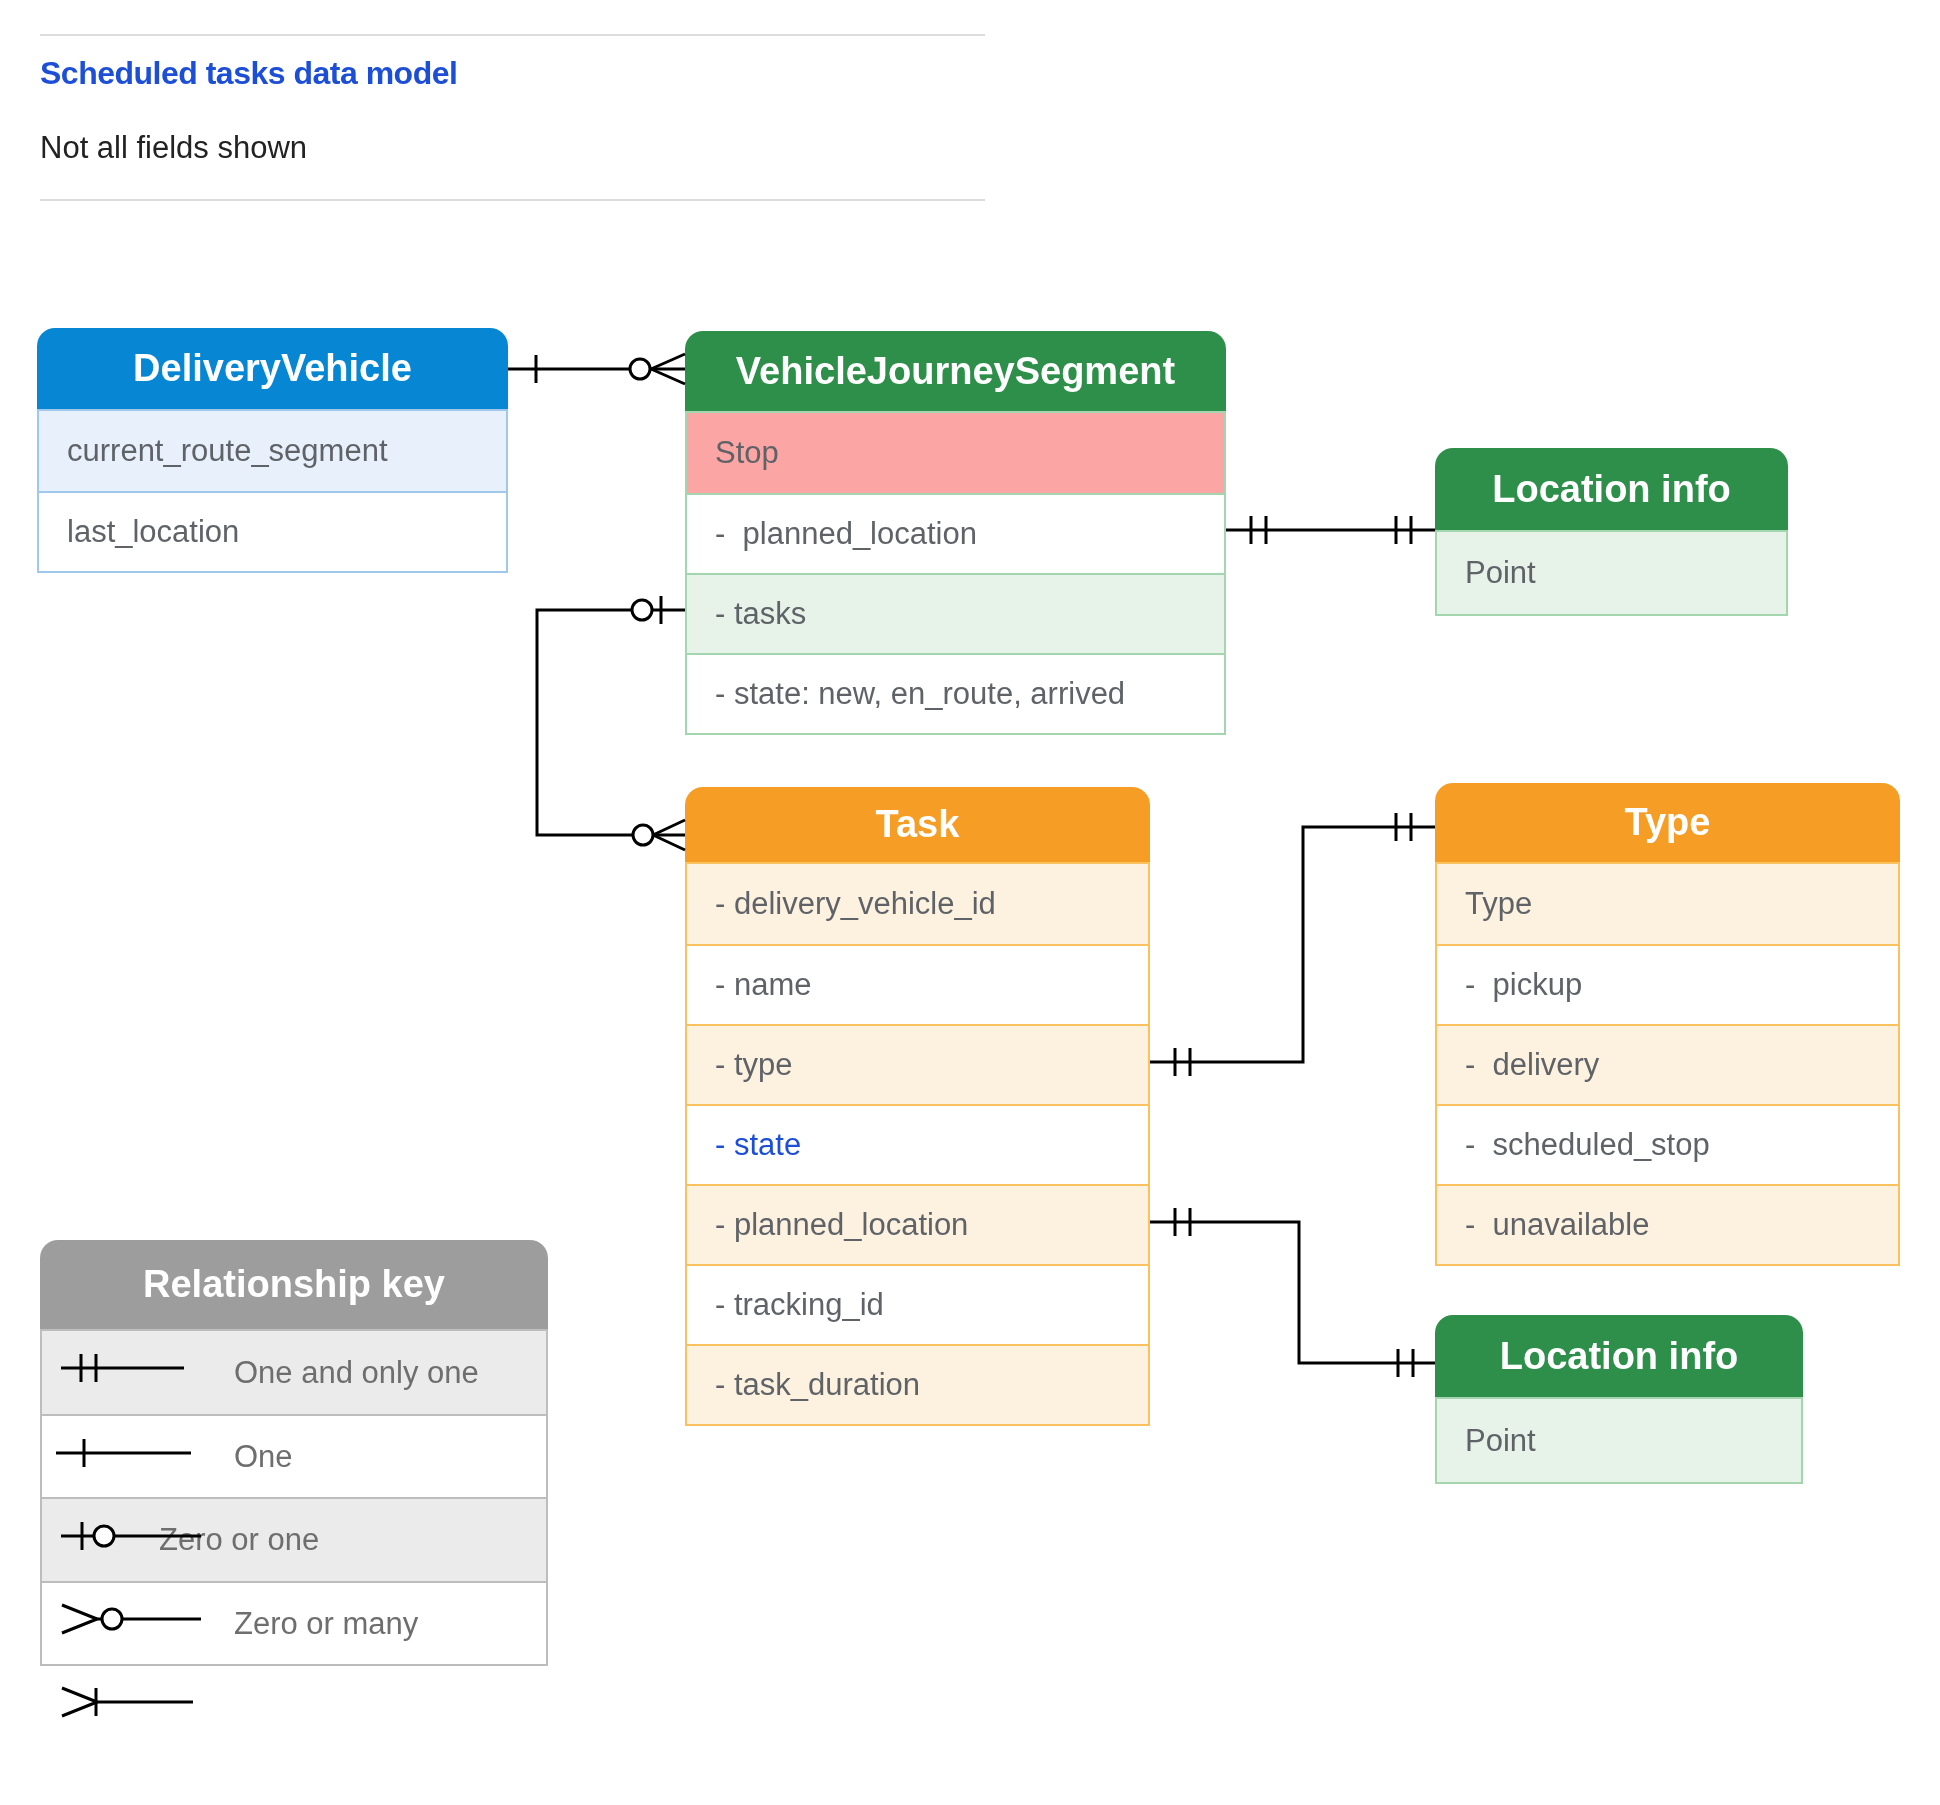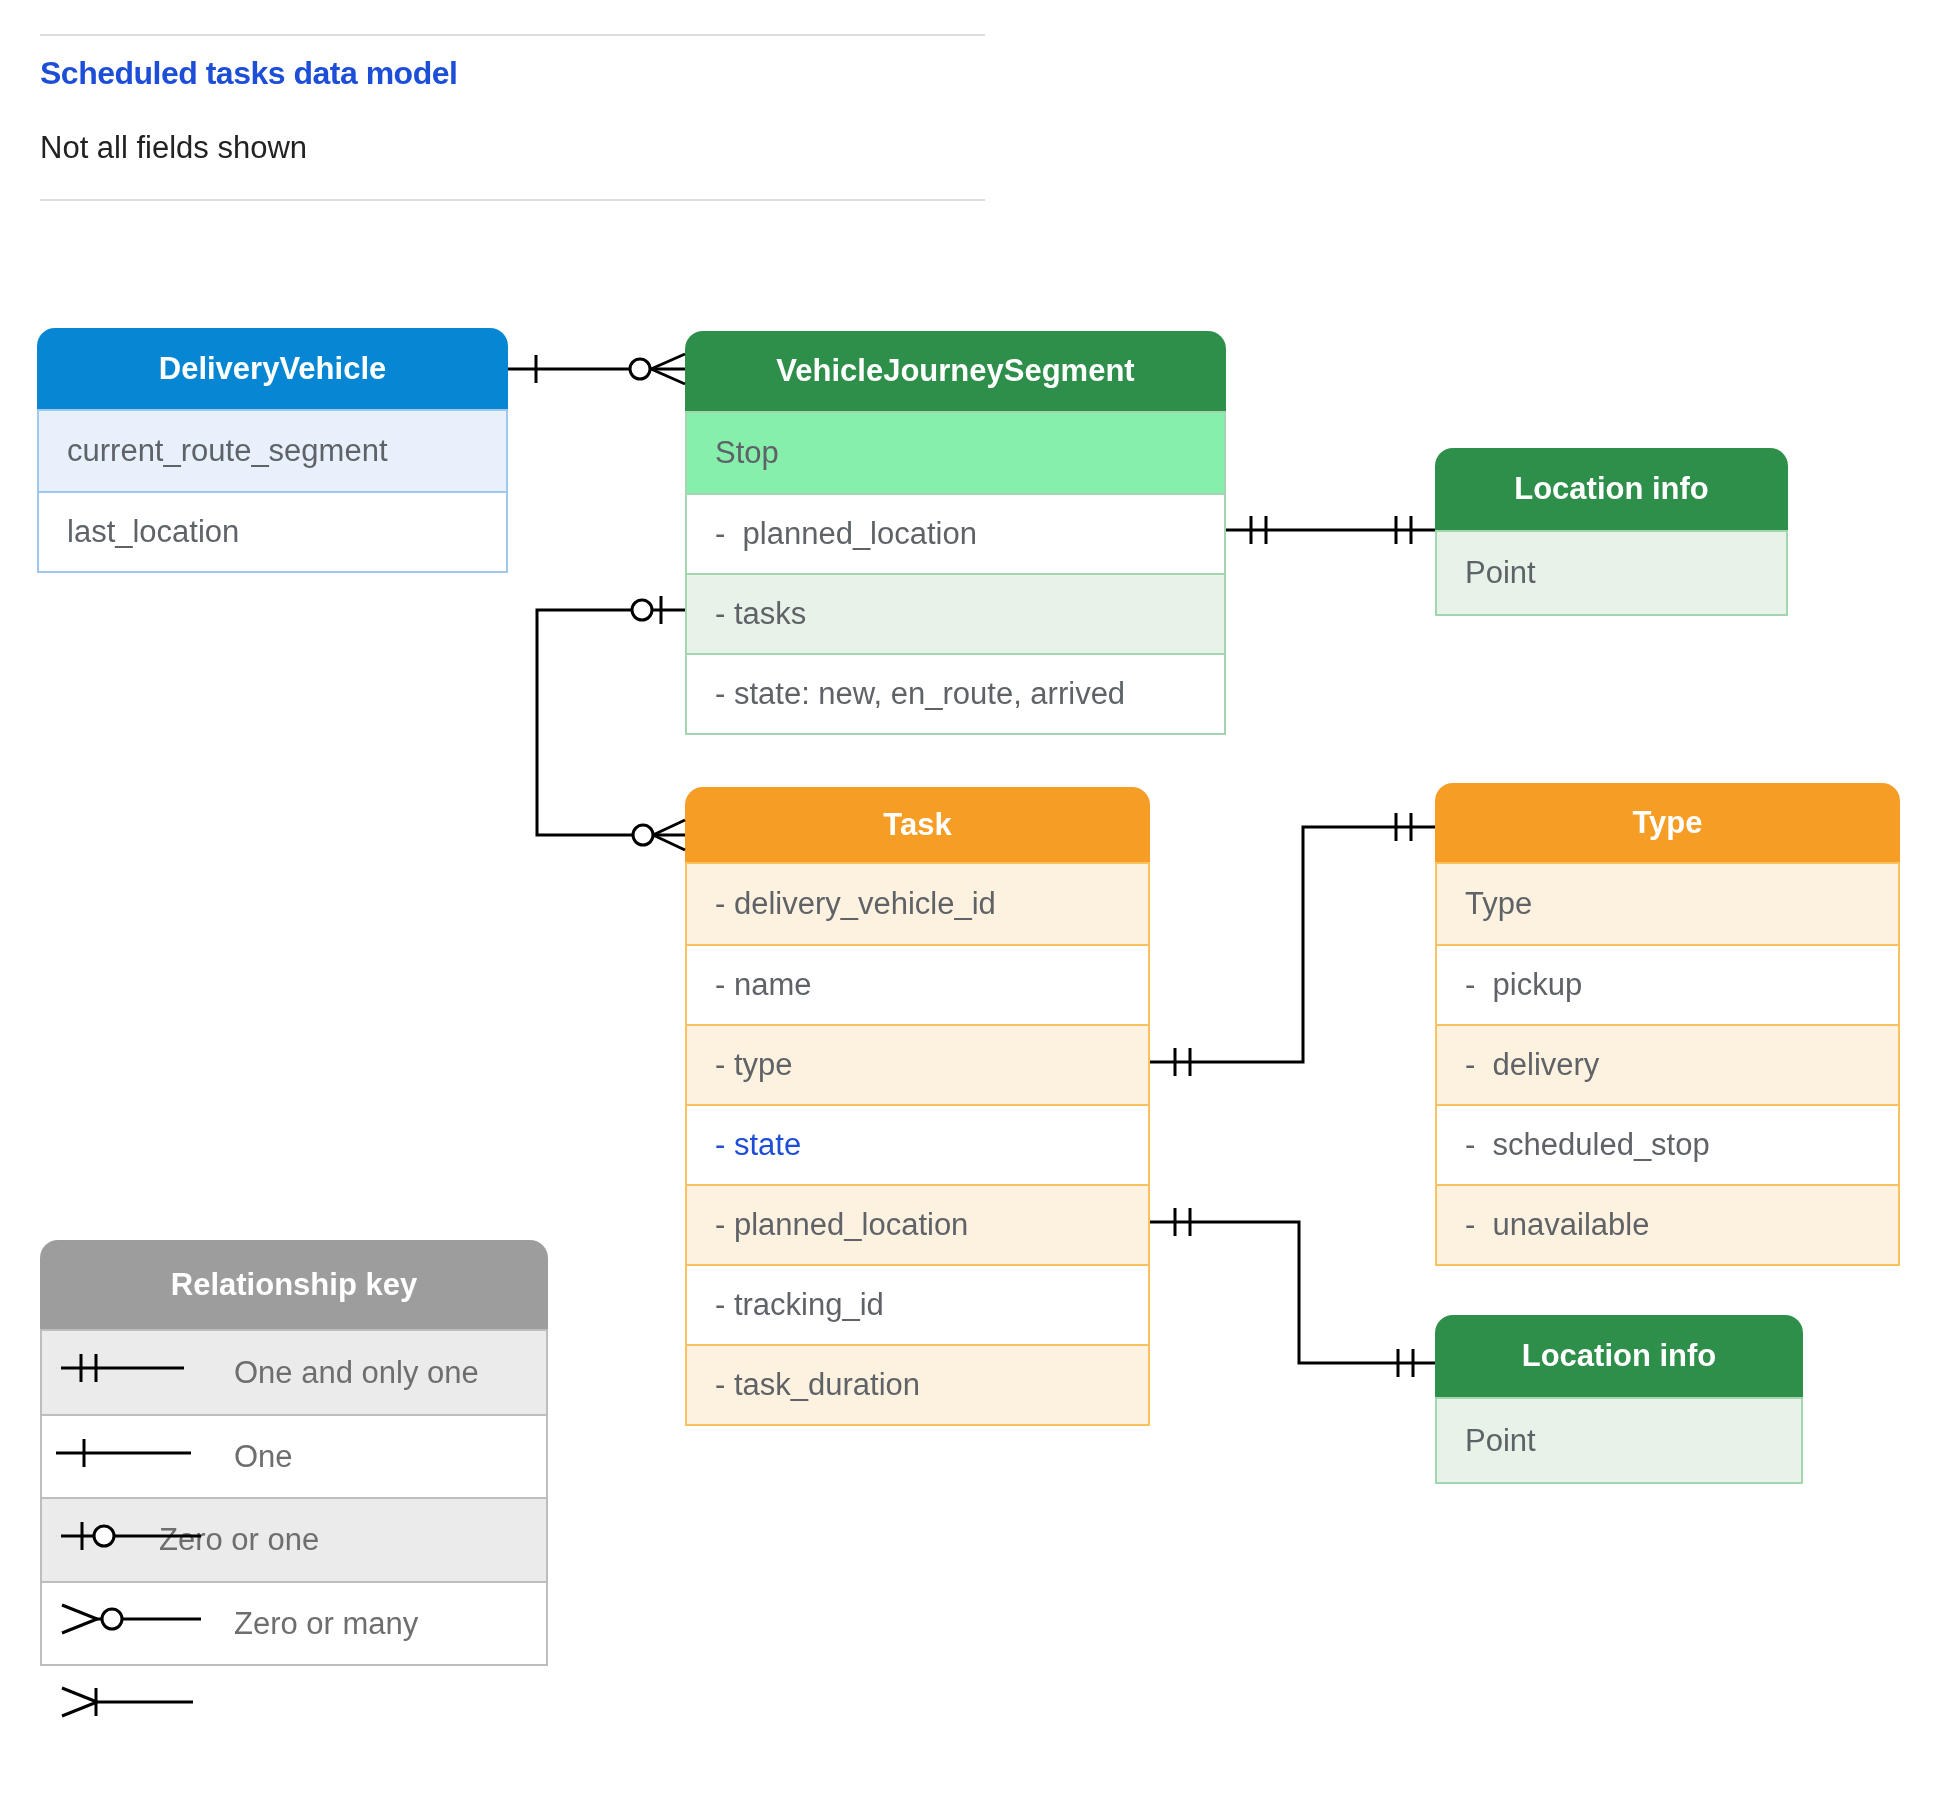--- a/index.html
+++ b/index.html
@@ -3,21 +3,21 @@
 <meta charset="utf-8">
 <style>
   * { box-sizing: border-box; margin: 0; padding: 0; }
   html, body { background: #ffffff; }
   body { font-family: "Liberation Sans", sans-serif; }
   #stage { position: relative; width: 1940px; height: 1805px; background: #ffffff; overflow: hidden; }
   .rule { position: absolute; height: 2px; background: #dcdcdc; }
   #title { position: absolute; left: 40px; top: 55px; font-size: 32px; font-weight: 700; color: #1d4ed8; letter-spacing: -0.5px; }
   #subtitle { position: absolute; left: 40px; top: 130px; font-size: 31px; color: #222222; }
   .entity-box { position: absolute; }
-  .entity-header { display: flex; align-items: center; justify-content: center; color: #ffffff; font-size: 31px; font-weight: 700; border-radius: 18px 18px 0 0; }
+  .entity-header { display: flex; align-items: center; justify-content: center; color: #ffffff; font-size: 38px; font-weight: 700; border-radius: 18px 18px 0 0; }
   .entity-rows { border: 2px solid; background: #ffffff; }
   .entity-row { display: flex; align-items: center; white-space: pre; font-size: 31px; }
   .entity-row + .entity-row { border-top: 2px solid; border-top-color: inherit; }
   #lines { position: absolute; left: 0; top: 0; z-index: 5; pointer-events: none; }
 </style>
 </head>
 <body>
 
 <div id="stage">
   <h1 id="title">Scheduled tasks data model</h1>
@@ -56,21 +56,21 @@
       <div class="entity-box" style="left: 37px; top: 328px; width: 471px;">
         <div class="entity-header" style="height: 81px; background: rgb(7, 135, 211);">DeliveryVehicle</div>
         <div class="entity-rows" style="border-color: rgb(159, 200, 236);">
           <div class="entity-row" style="height: 80px; padding-left: 28px; background: rgb(232, 241, 251); border-top-color: rgb(159, 200, 236); color: rgb(95, 99, 104);">current_route_segment</div>
           <div class="entity-row" style="height: 80px; padding-left: 28px; background: rgb(255, 255, 255); border-top-color: rgb(159, 200, 236); color: rgb(95, 99, 104);">last_location</div>
         </div>
       </div>
       <div class="entity-box" style="left: 685px; top: 331px; width: 541px;">
         <div class="entity-header" style="height: 80px; background: rgb(46, 143, 74);">VehicleJourneySegment</div>
         <div class="entity-rows" style="border-color: rgb(163, 214, 175);">
-          <div class="entity-row" style="height: 80px; padding-left: 28px; background: #86efac; border-top-color: rgb(163, 214, 175); color: rgb(95, 99, 104);">Stop</div>
+          <div class="entity-row" style="height: 80px; padding-left: 28px; background: #fca5a5; border-top-color: rgb(163, 214, 175); color: rgb(95, 99, 104);">Stop</div>
           <div class="entity-row" style="height: 80px; padding-left: 28px; background: rgb(255, 255, 255); border-top-color: rgb(163, 214, 175); color: rgb(95, 99, 104);">-  planned_location</div>
           <div class="entity-row" style="height: 80px; padding-left: 28px; background: rgb(231, 242, 233); border-top-color: rgb(163, 214, 175); color: rgb(95, 99, 104);">- tasks</div>
           <div class="entity-row" style="height: 80px; padding-left: 28px; background: rgb(255, 255, 255); border-top-color: rgb(163, 214, 175); color: rgb(95, 99, 104);">- state: new, en_route, arrived</div>
         </div>
       </div>
       <div class="entity-box" style="left: 1435px; top: 448px; width: 353px;">
         <div class="entity-header" style="height: 82px; background: rgb(46, 143, 74);">Location info</div>
         <div class="entity-rows" style="border-color: rgb(163, 214, 175);">
           <div class="entity-row" style="height: 82px; padding-left: 28px; background: rgb(231, 242, 233); border-top-color: rgb(163, 214, 175); color: rgb(95, 99, 104);">Point</div>
         </div>

